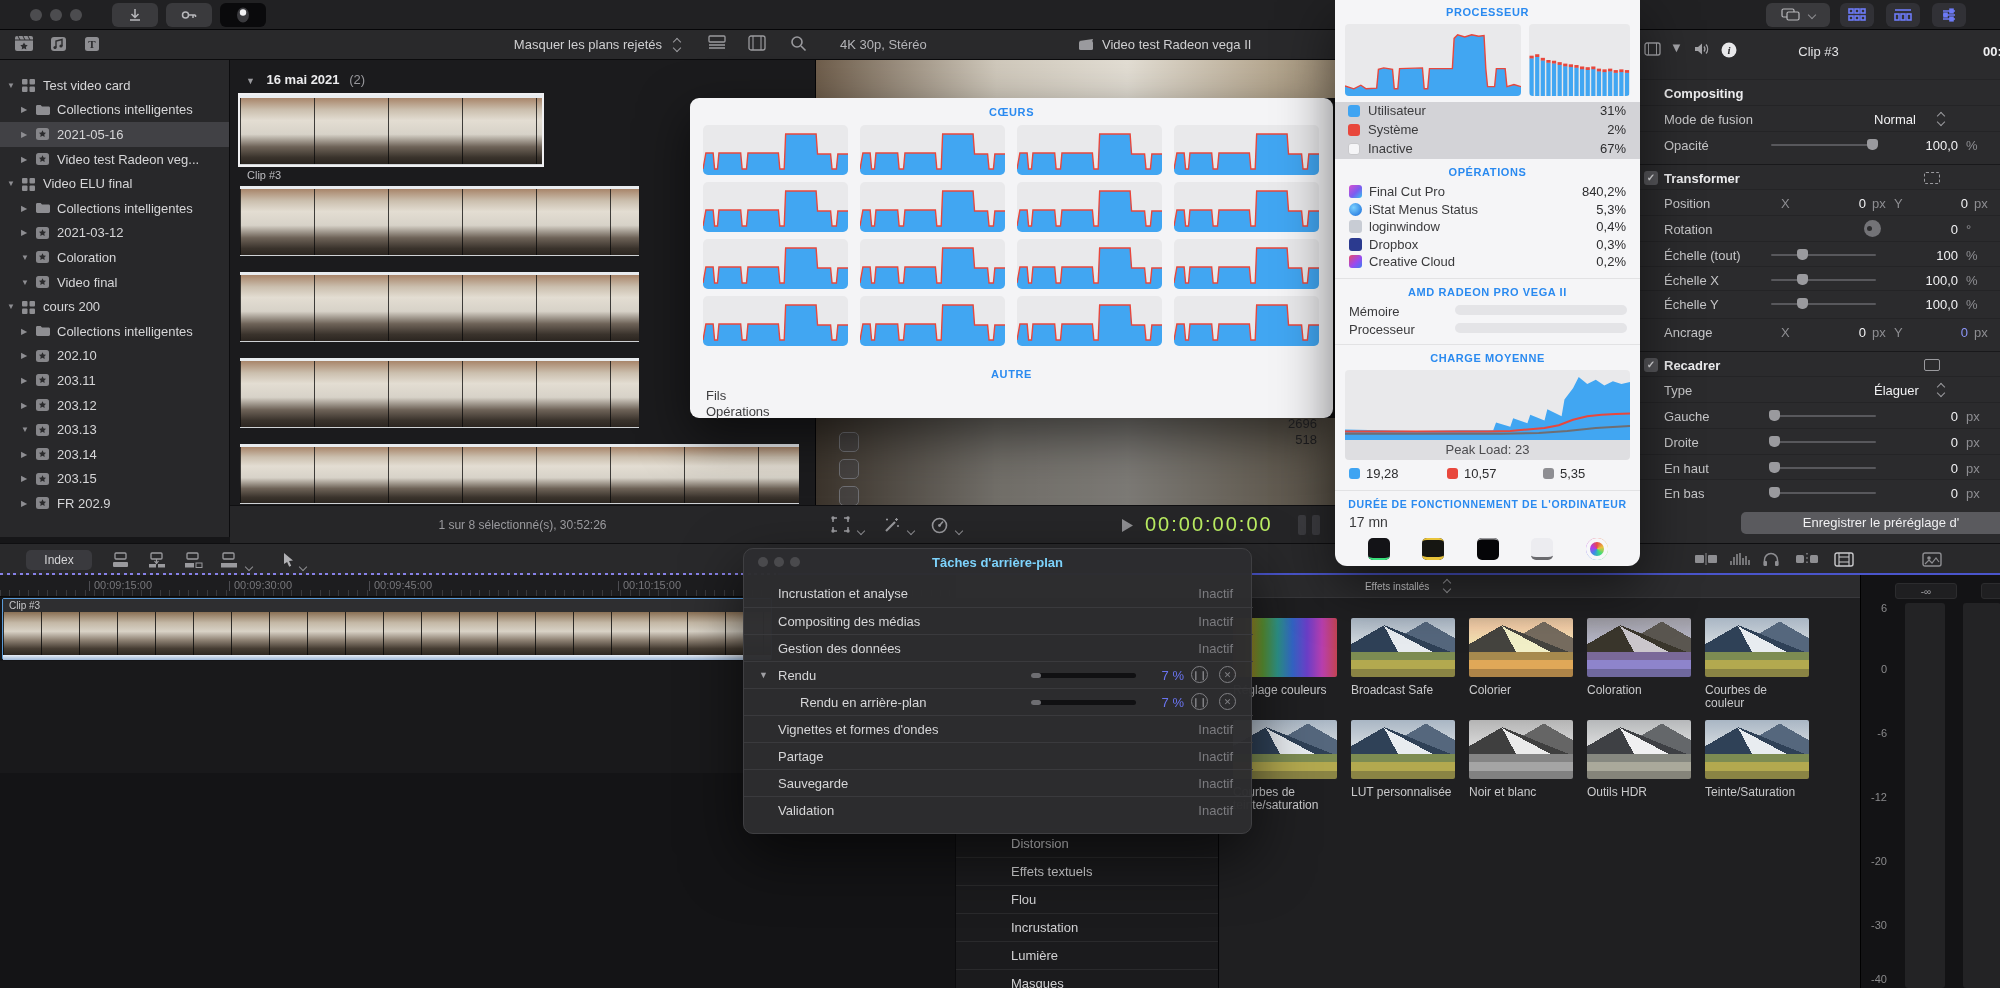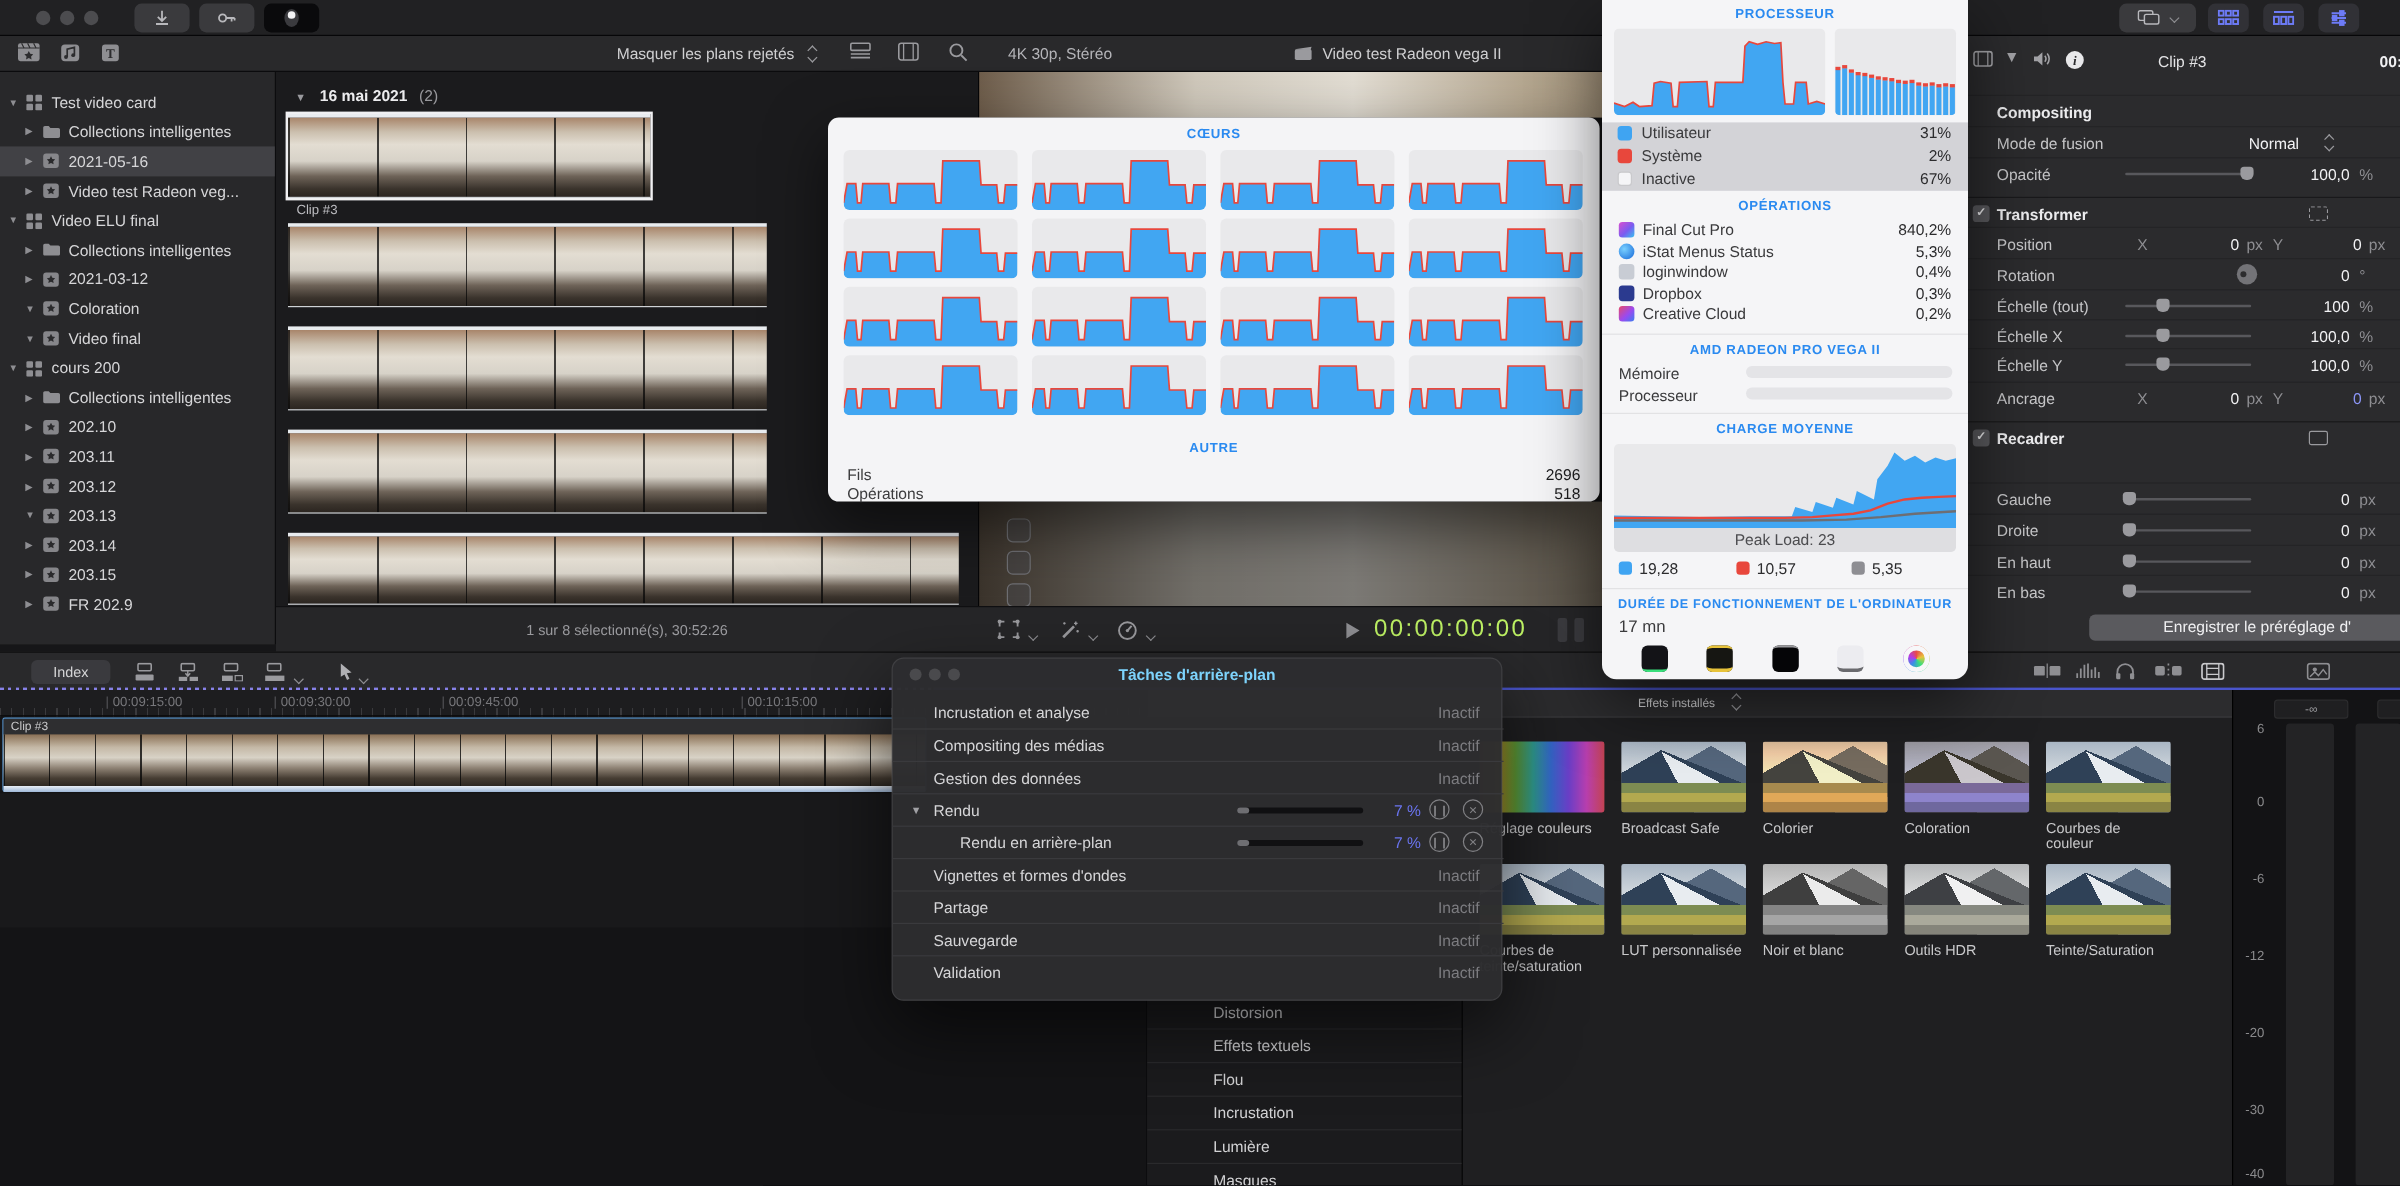--- a/index.html
+++ b/index.html
@@ -141,21 +141,21 @@
   
   #coeurs { left:690px; top:98px; width:643px; height:320px; background:#f4f4f6; border-radius:9px; box-shadow:0 18px 50px rgba(0,0,0,0.55); z-index:30; }
   .whead { position:absolute; width:100%; text-align:center; font-size:11px; font-weight:bold; letter-spacing:0.6px; color:#2a8af0; }
   .corecell { position:absolute; width:145px; height:50px; background:#e9e9eb; border-radius:5px; overflow:hidden; }
   .corecell svg, .gbox svg { width:100%; height:100%; display:block; }
   #coregrid .corecell:nth-child(4n+1){left:13px;} #coregrid .corecell:nth-child(4n+2){left:170px;}
   #coregrid .corecell:nth-child(4n+3){left:327px;} #coregrid .corecell:nth-child(4n+4){left:484px;}
   #coregrid .corecell:nth-child(-n+4){top:27px;} #coregrid .corecell:nth-child(n+5):nth-child(-n+8){top:84px;}
   #coregrid .corecell:nth-child(n+9):nth-child(-n+12){top:141px;} #coregrid .corecell:nth-child(n+13){top:198px;}
   .autrow { position:absolute; left:16px; width:611px; font-size:13px; color:#3c3c3e; }
-  .autrow b { position:absolute; right:0; font-weight:normal; color:#1c1c1e; }
+  .autrow b { position:absolute; right:0; font-weight:normal; color:#1c1c1e;margin-top:28px; }
 
   
   #tasks { left:743px; top:548px; width:509px; height:286px; background:rgba(45,45,47,0.98); border:1px solid #3f3f42; border-radius:10px; box-shadow:0 22px 60px rgba(0,0,0,0.6); z-index:40; }
   .tdot { position:absolute; top:8px; width:10px; height:10px; border-radius:50%; background:#4a4a4d; }
   #ttitle { position:absolute; top:6px; width:100%; text-align:center; font-size:13px; font-weight:bold; color:#7dd3fc; }
   .trow { position:absolute; left:0; width:509px; height:27px; border-top:1px solid #3a3a3d; }
   .trow .tl { position:absolute; left:34px; top:6px; font-size:13px; color:#d6d6d8; }
   .trow.sub .tl { left:56px; }
   .trow .ts { position:absolute; right:20px; top:6px; font-size:13px; color:#7c7c80; }
   .trow .tri { position:absolute; left:15px; top:8px; font-size:9px; color:#a0a0a4; }
@@ -625,20 +625,25 @@
       <span class="ixy" style="left:258px">Y</span>
       <span class="inum blue" style="left:262px">0</span>
       <span class="iunit" style="left:338px">px</span>
       </div>
 
     <div class="irow isec" style="top:321px;border-top:1px solid #19191b">
       <span class="cbx">✓</span>
       <span class="il">Recadrer</span>
       <span class="secic" style="border-style:solid"></span>
       </div>
+    <div class="irow" style="top:346px">
+      <span class="il">Type</span>
+      <span class="ipop" style="left:238px">Élaguer</span>
+      <span class="updown" style="position:absolute;left:300px;top:6px"></span>
+      </div>
     <div class="irow" style="top:372px">
       <span class="il">Gauche</span>
       <span class="slider">
           <span class="sl-thumb" style="left:-2px"></span>
         </span>
       <span class="inum" style="left:252px">0</span>
       <span class="iunit" style="left:330px">px</span>
       </div>
     <div class="irow" style="top:398px">
       <span class="il">Droite</span>

